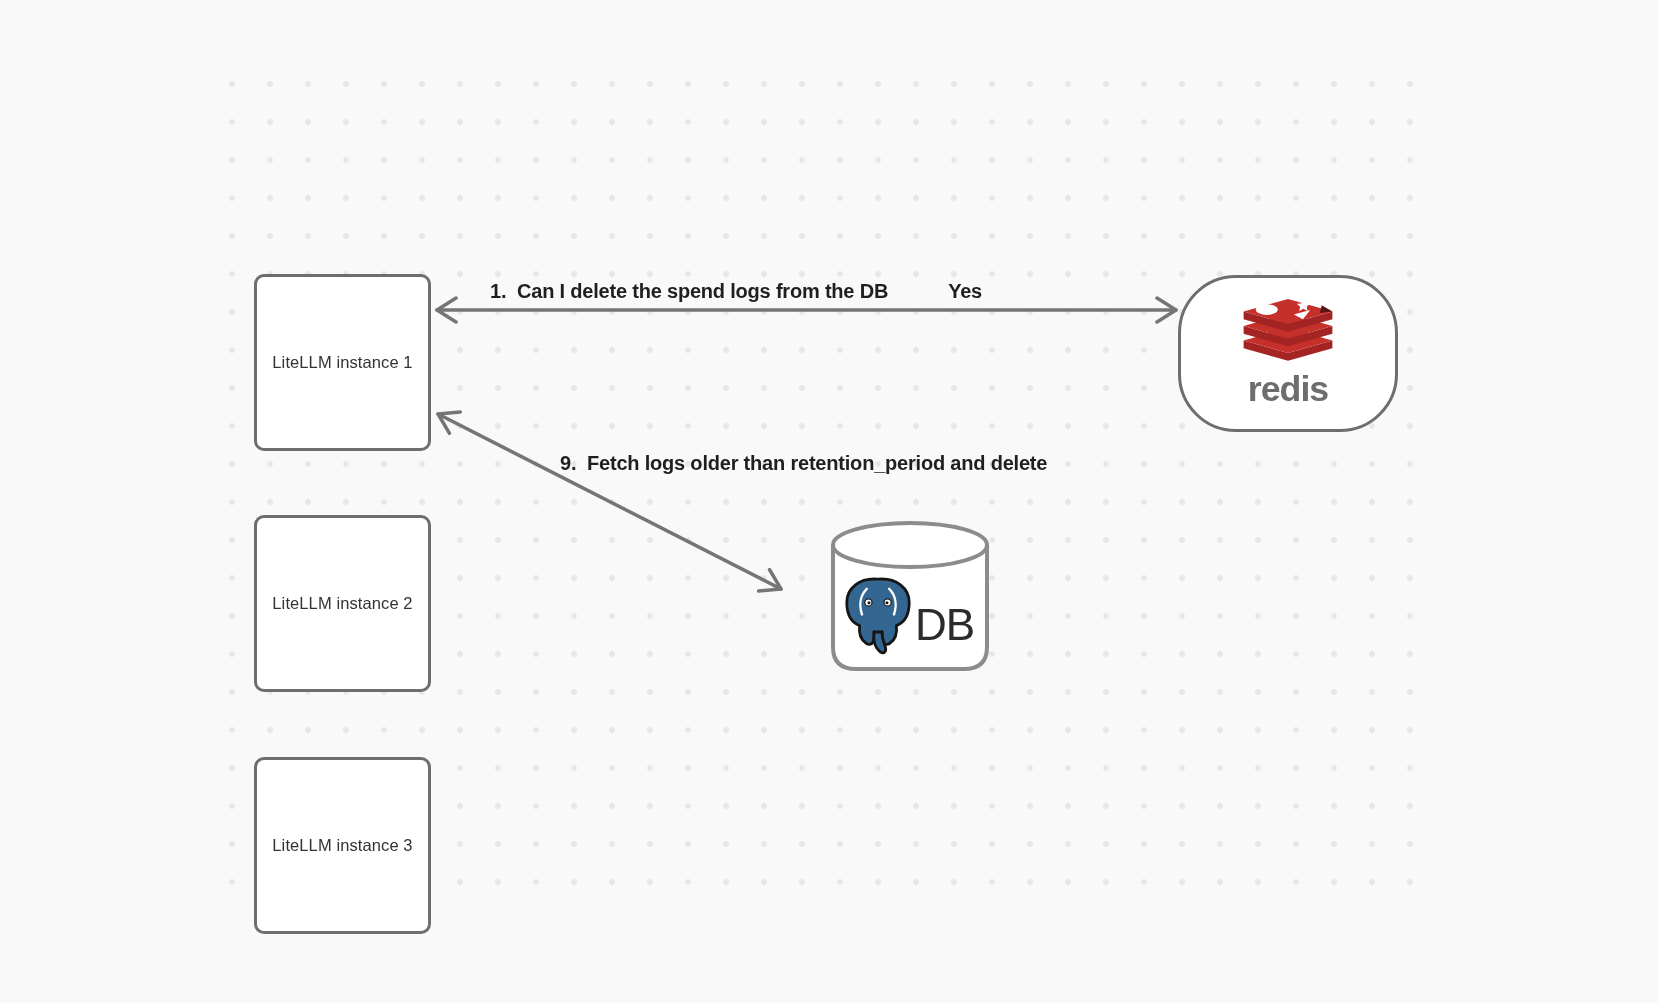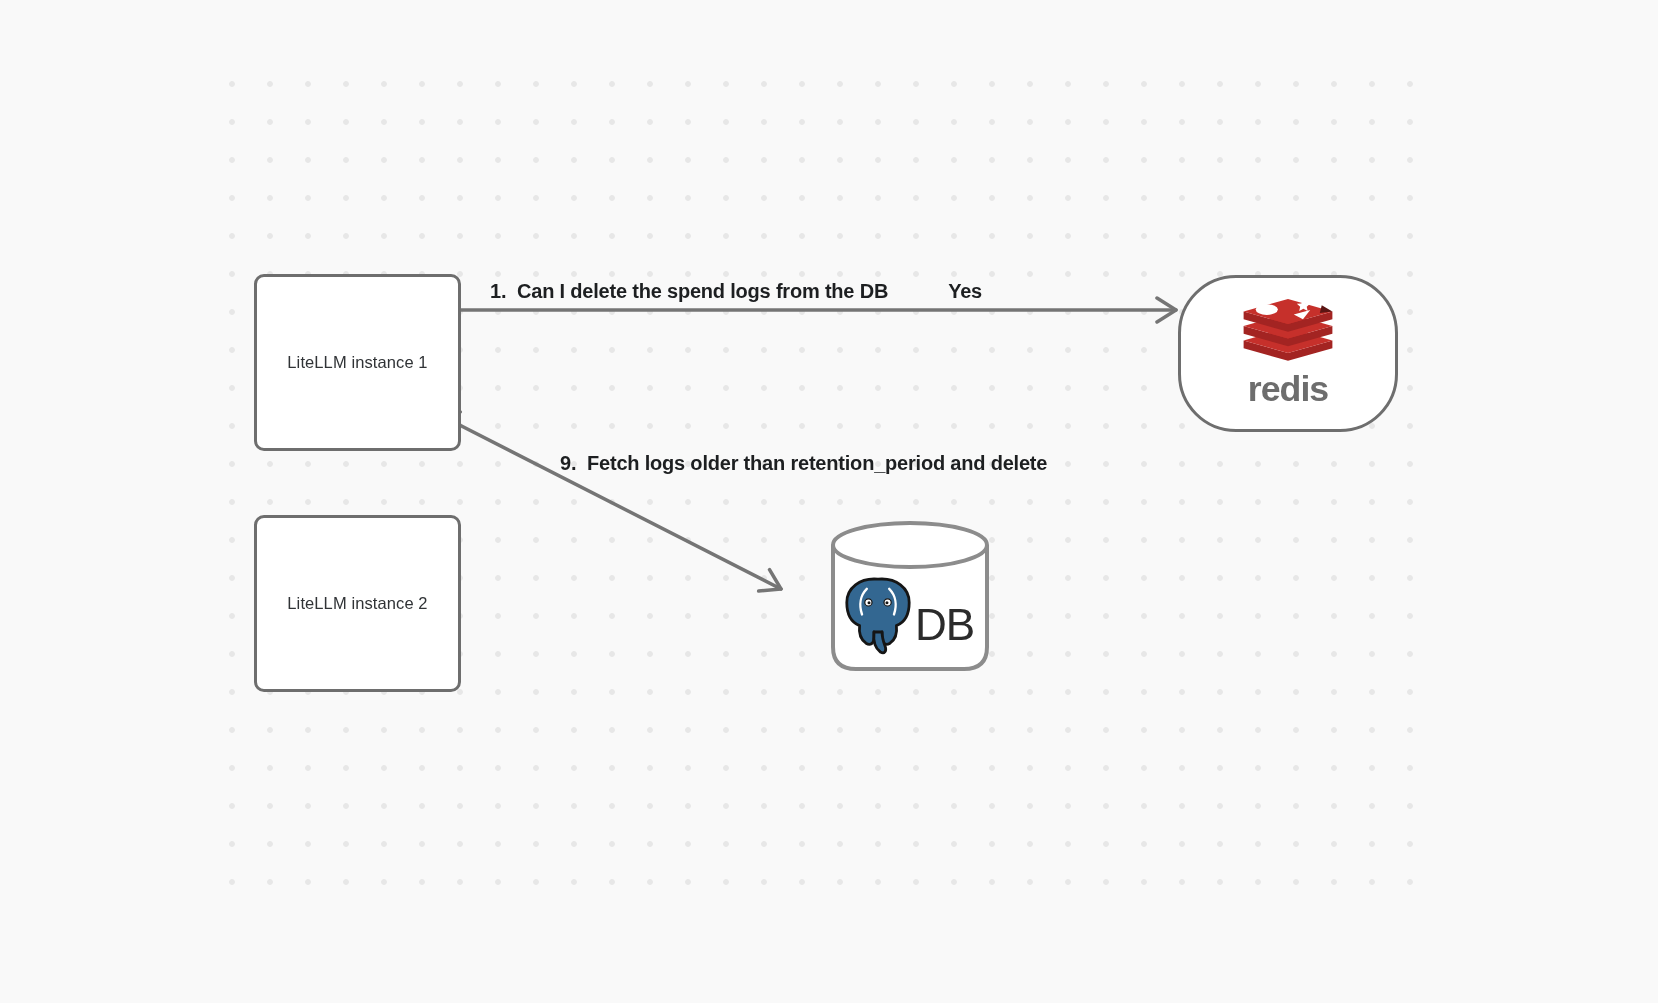--- a/index.html
+++ b/index.html
@@ -17,21 +17,21 @@
   .dot-grid{
     position:absolute;left:213px;top:65px;width:1217px;height:837px;
     background-image:radial-gradient(circle,var(--dot) 2.5px,transparent 3.2px);
     background-size:38px 38px;background-position:0 0;
   }
 
   .arrow-layer{position:absolute;left:0;top:0;width:1658px;height:1003px;pointer-events:none}
   .stroke-arrow{stroke:var(--arrow);fill:none;stroke-width:3.5px;stroke-linecap:round;stroke-linejoin:round}
 
   .llm-box{
-    position:absolute;left:254px;width:207px;height:177px;
+    position:absolute;left:254px;width:177px;height:177px;
     background:var(--node-bg);border:3.5px solid var(--node-border);border-radius:10px;
     display:flex;align-items:center;justify-content:center;
   }
   .llm-box .box-label{
     font-size:16.5px;color:var(--box-text);letter-spacing:.1px;white-space:pre;
   }
   .llm-box.b1{top:274px}
   .llm-box.b2{top:515px}
   .llm-box.b3{top:757px}
 
@@ -90,20 +90,23 @@
   </svg>
 
   <div class="llm-box b1">
     <span class="box-label">LiteLLM instance 1</span>
   </div>
 
   <div class="llm-box b2">
     <span class="box-label">LiteLLM instance 2</span>
   </div>
 
+  <div class="llm-box b3">
+    <span class="box-label">LiteLLM instance 3</span>
+  </div>
 
   <div class="redis-node">
     <svg viewBox="0 0 120 114" width="116" height="110">
       <g>
 
         <path class="redis-side" d="M14,43 L60,56 L106,43 L106,51 L60,64 L14,51 Z"></path>
         <path class="redis-face" d="M60,30 L106,43 L60,56 L14,43 Z"></path>
 
         <path class="redis-side" d="M14,28 L60,41 L106,28 L106,36 L60,49 L14,36 Z"></path>
         <path class="redis-face" d="M60,15 L106,28 L60,41 L14,28 Z"></path>

